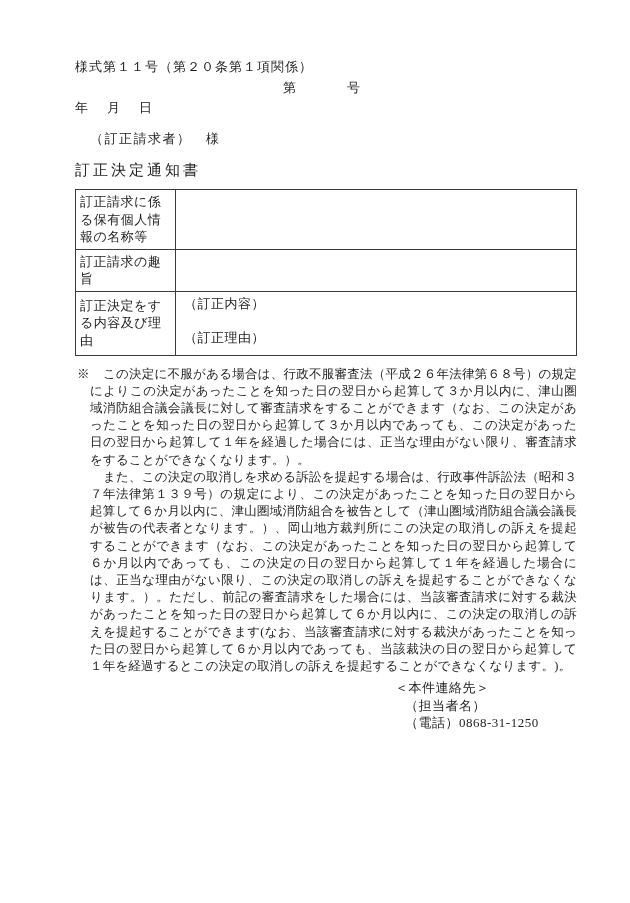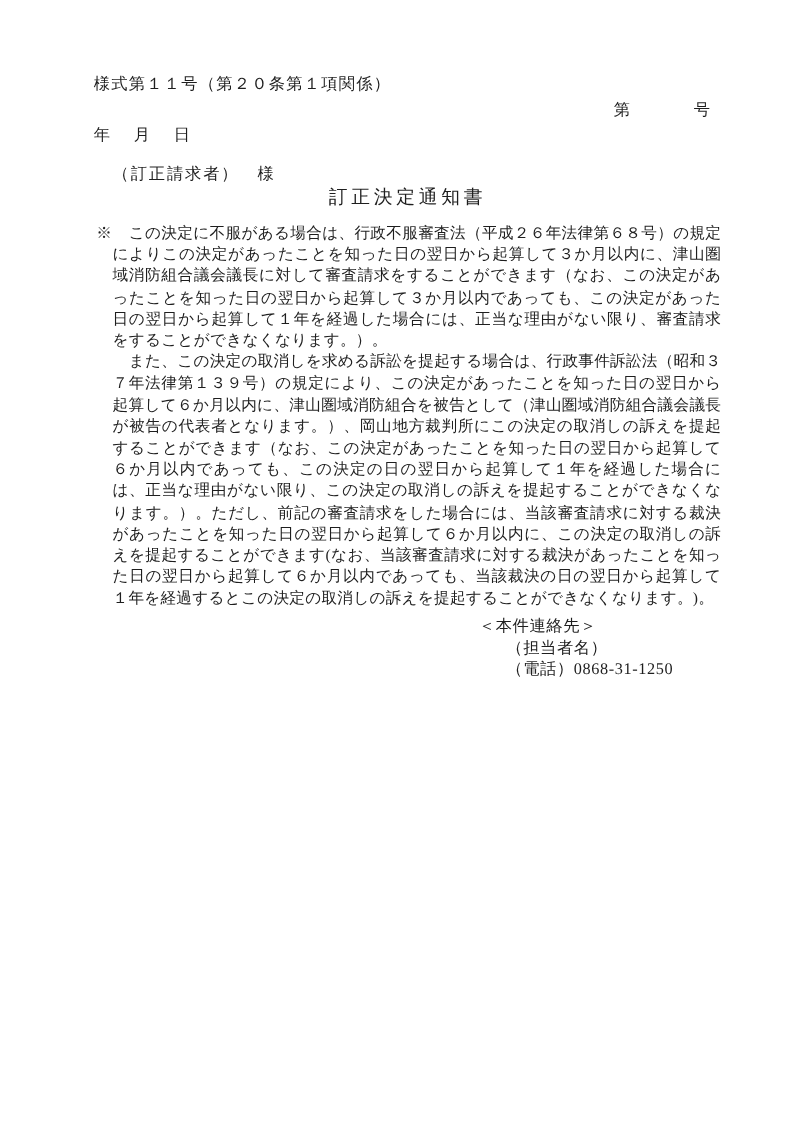--- a/index.html
+++ b/index.html
@@ -16,21 +16,21 @@
   }
   .content {
     padding: 58px 53px 14px 75px;
     box-sizing: border-box;
   }
   .form-number {
     letter-spacing: 1px;
     line-height: 18px;
   }
   .doc-number {
-    text-align: right;
+    text-align: center;
     letter-spacing: 3px;
     padding-right: 6px;
     line-height: 18px;
     margin-top: 3px;
   }
   .date-line {
     text-align: left;
     letter-spacing: 3px;
     padding-right: 7px;
     line-height: 18px;
@@ -42,24 +42,23 @@
     line-height: 18px;
   }
   .sender {
     text-align: right;
     padding-right: 49px;
     margin-top: 23px;
     letter-spacing: 1px;
     line-height: 18px;
   }
   .doc-title {
-    text-align: center;
     font-size: 15px;
     letter-spacing: 3px;
-    margin-top: 0;
+    margin-top: 12px;
     line-height: 20px;
   }
   .body-par {
     margin: 15px 0 0 0;
     text-indent: 52px;
     line-height: 20px;
     text-align: justify;
     word-break: break-all;
     overflow-wrap: break-word;
     letter-spacing: 0.2px;
@@ -103,41 +102,60 @@
     position: absolute;
     left: -13px;
     top: 0;
   }
   .note-par { margin: 0; text-indent: 13px; }
   .contact {
     margin: 4px 0 0 308px;
     line-height: 17.4px;
     letter-spacing: 0.5px;
   }
-  .contact-header { }
+  .contact-header { margin-left: 12px; }
   .contact-indent { margin-left: 22px; }
 </style>
 </head>
 <body>
 
 <div class="page">
   <div class="content">
 
     <div class="form-number">様式第１１号（第２０条第１項関係）</div>
 
     <div class="doc-number">第　　　号</div>
 
     <div class="date-line">年　月　日</div>
 
     <div class="addressee">（訂正請求者）　様</div>
 
 
     <div class="doc-title">訂正決定通知書</div>
 
 
+    <table class="info-table">
+      <tbody>
+          <tr class="row-name">
+        <td class="label-cell">訂正請求に係る保有個人情報の名称等</td>
+        <td class="value-cell"></td>
+      </tr>
+      <tr class="row-gist">
+        <td class="label-cell">訂正請求の趣旨</td>
+        <td class="value-cell"></td>
+      </tr>
+      <tr class="row-decis">
+        <td class="label-cell">訂正決定をする内容及び理由</td>
+        <td class="value-cell">
+          <div>（訂正内容）</div>
+          <div class="value-line2">（訂正理由）</div>
+        </td>
+      </tr>
+    </tbody>
+      </table>
 
     <div class="note">
       <span class="note-marker">※</span>
       <p class="note-par">この決定に不服がある場合は、行政不服審査法（平成２６年法律第６８号）の規定によりこの決定があったことを知った日の翌日から起算して３か月以内に、津山圏域消防組合議会議長に対して審査請求をすることができます（なお、この決定があったことを知った日の翌日から起算して３か月以内であっても、この決定があった日の翌日から起算して１年を経過した場合には、正当な理由がない限り、審査請求をすることができなくなります。）。</p>
       <p class="note-par">また、この決定の取消しを求める訴訟を提起する場合は、行政事件訴訟法（昭和３７年法律第１３９号）の規定により、この決定があったことを知った日の翌日から起算して６か月以内に、津山圏域消防組合を被告として（津山圏域消防組合議会議長が被告の代表者となります。）、岡山地方裁判所にこの決定の取消しの訴えを提起することができます（なお、この決定があったことを知った日の翌日から起算して６か月以内であっても、この決定の日の翌日から起算して１年を経過した場合には、正当な理由がない限り、この決定の取消しの訴えを提起することができなくなります。）。ただし、前記の審査請求をした場合には、当該審査請求に対する裁決があったことを知った日の翌日から起算して６か月以内に、この決定の取消しの訴えを提起することができます(なお、当該審査請求に対する裁決があったことを知った日の翌日から起算して６か月以内であっても、当該裁決の日の翌日から起算して１年を経過するとこの決定の取消しの訴えを提起することができなくなります。)。</p>
     </div>
 
     <div class="contact">
       <div class="contact-header">＜本件連絡先＞</div>
       <div class="contact-indent">（担当者名）</div>

